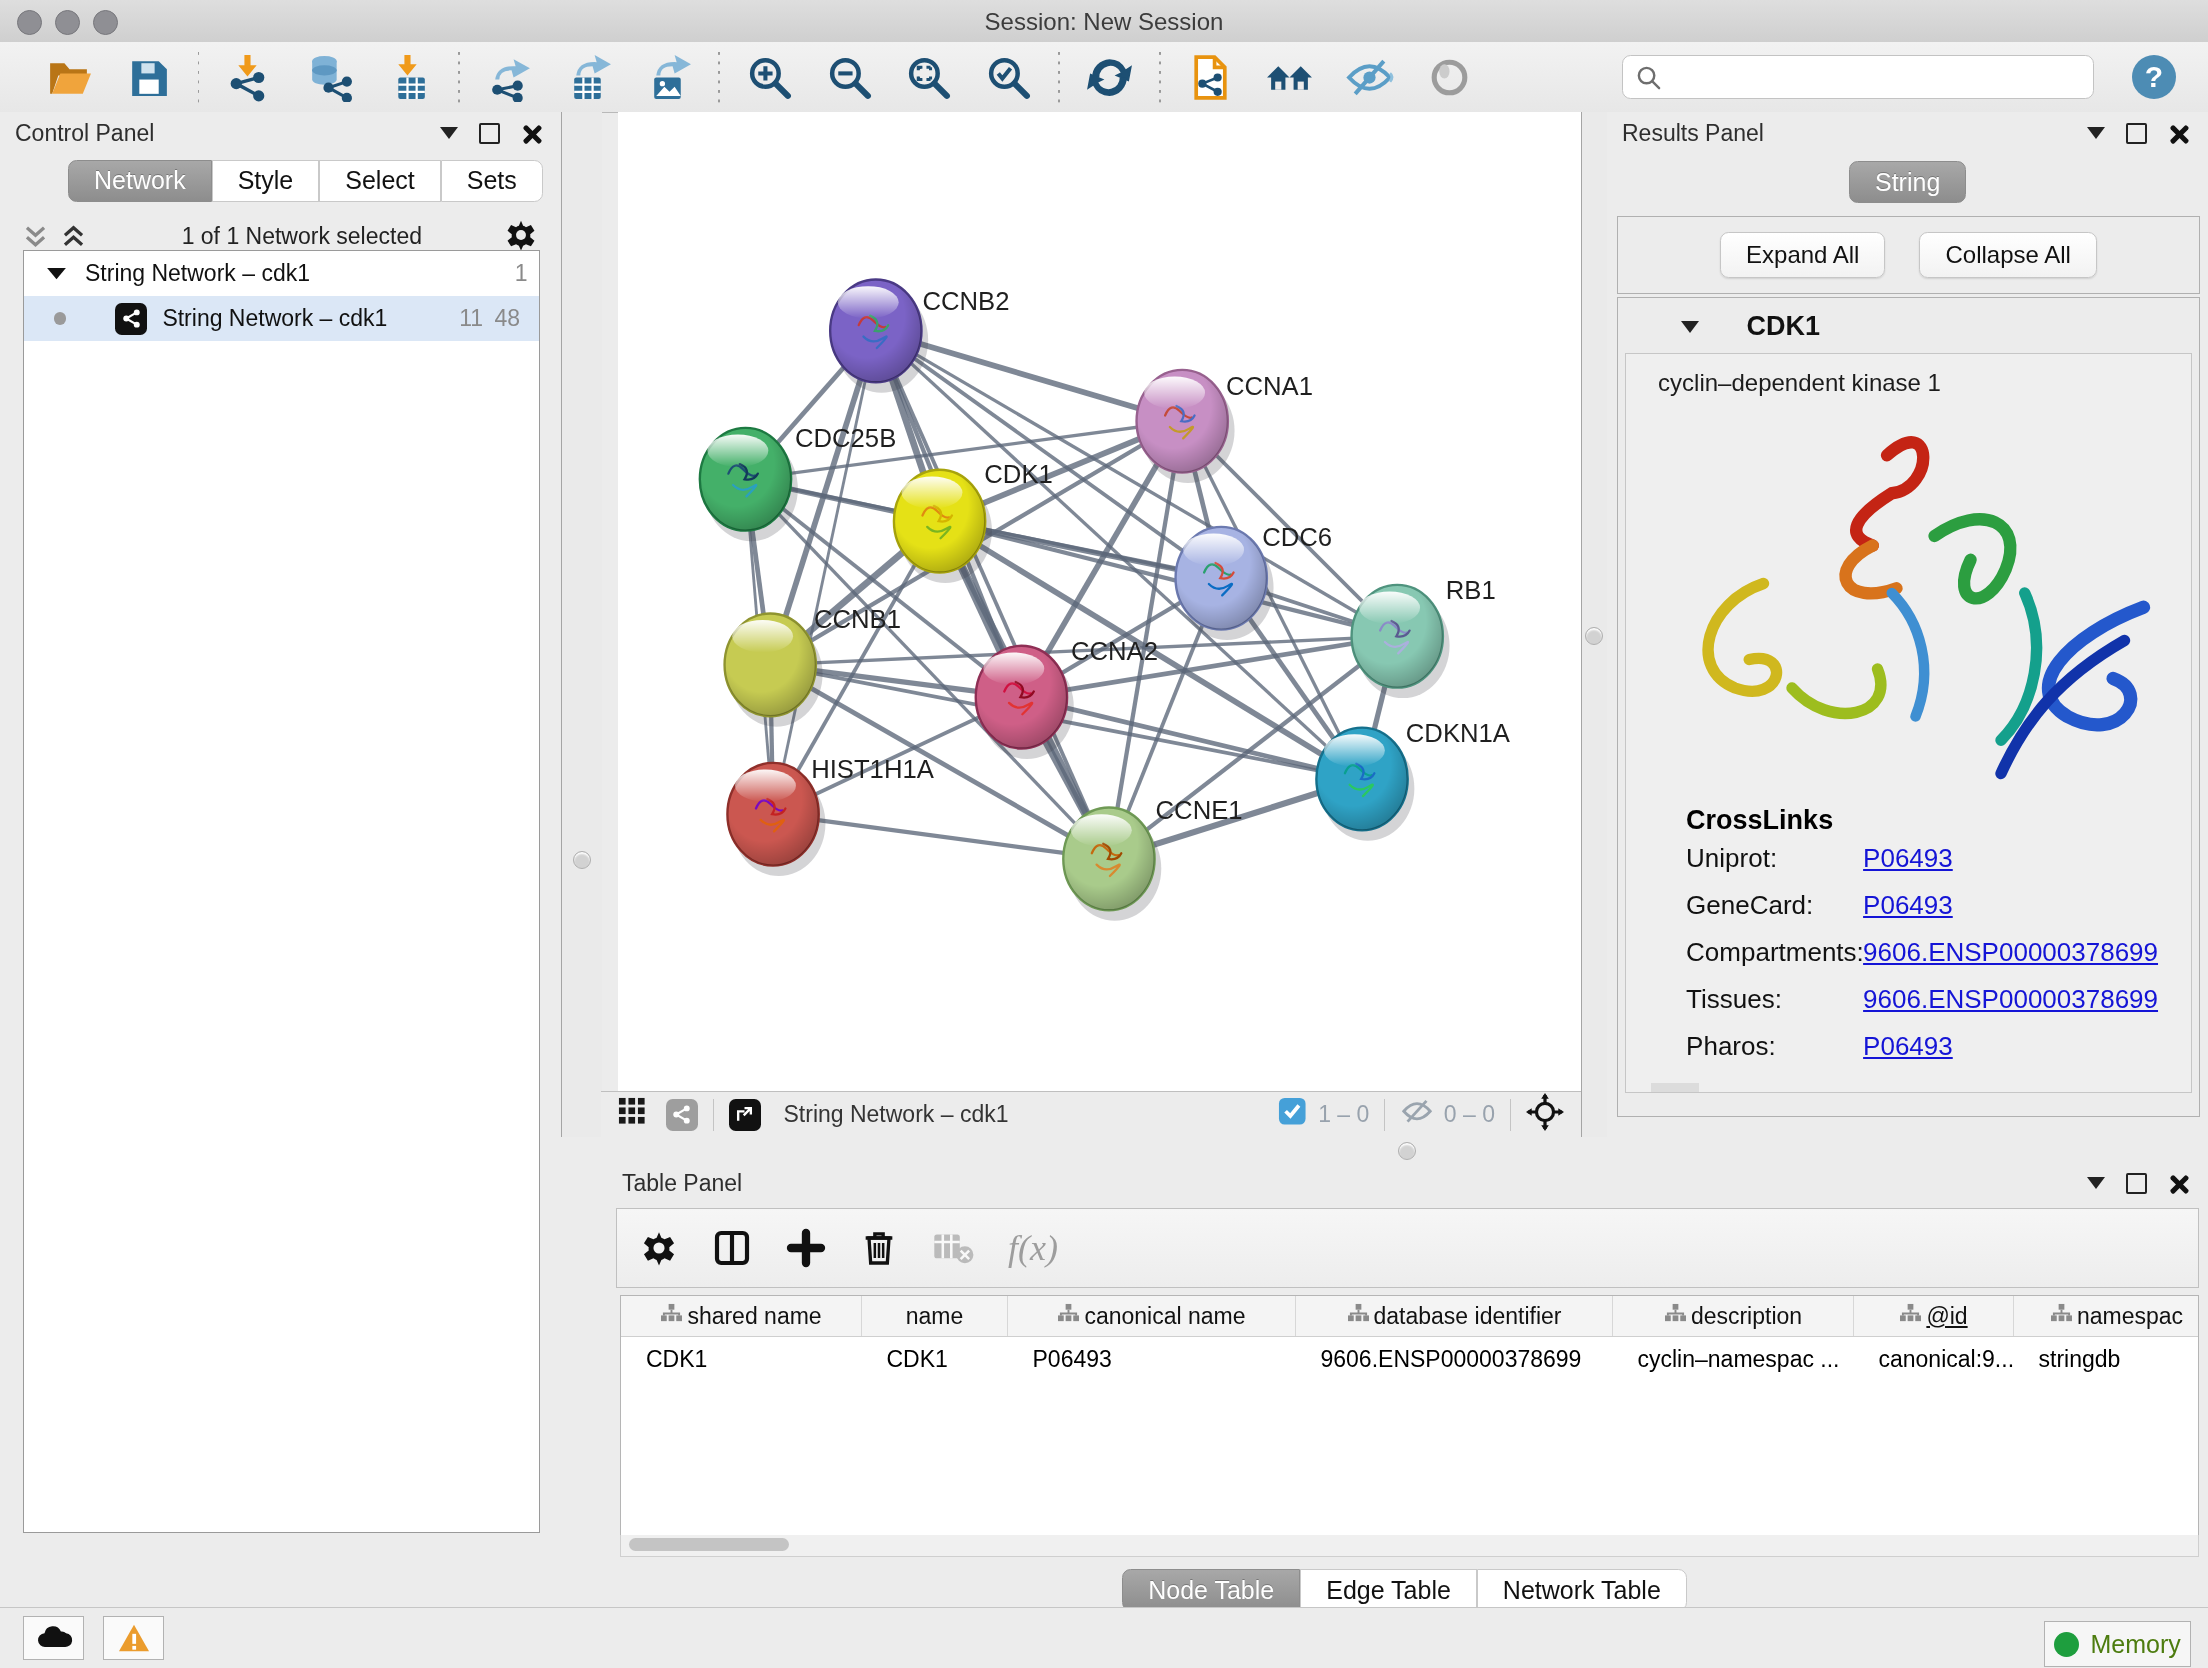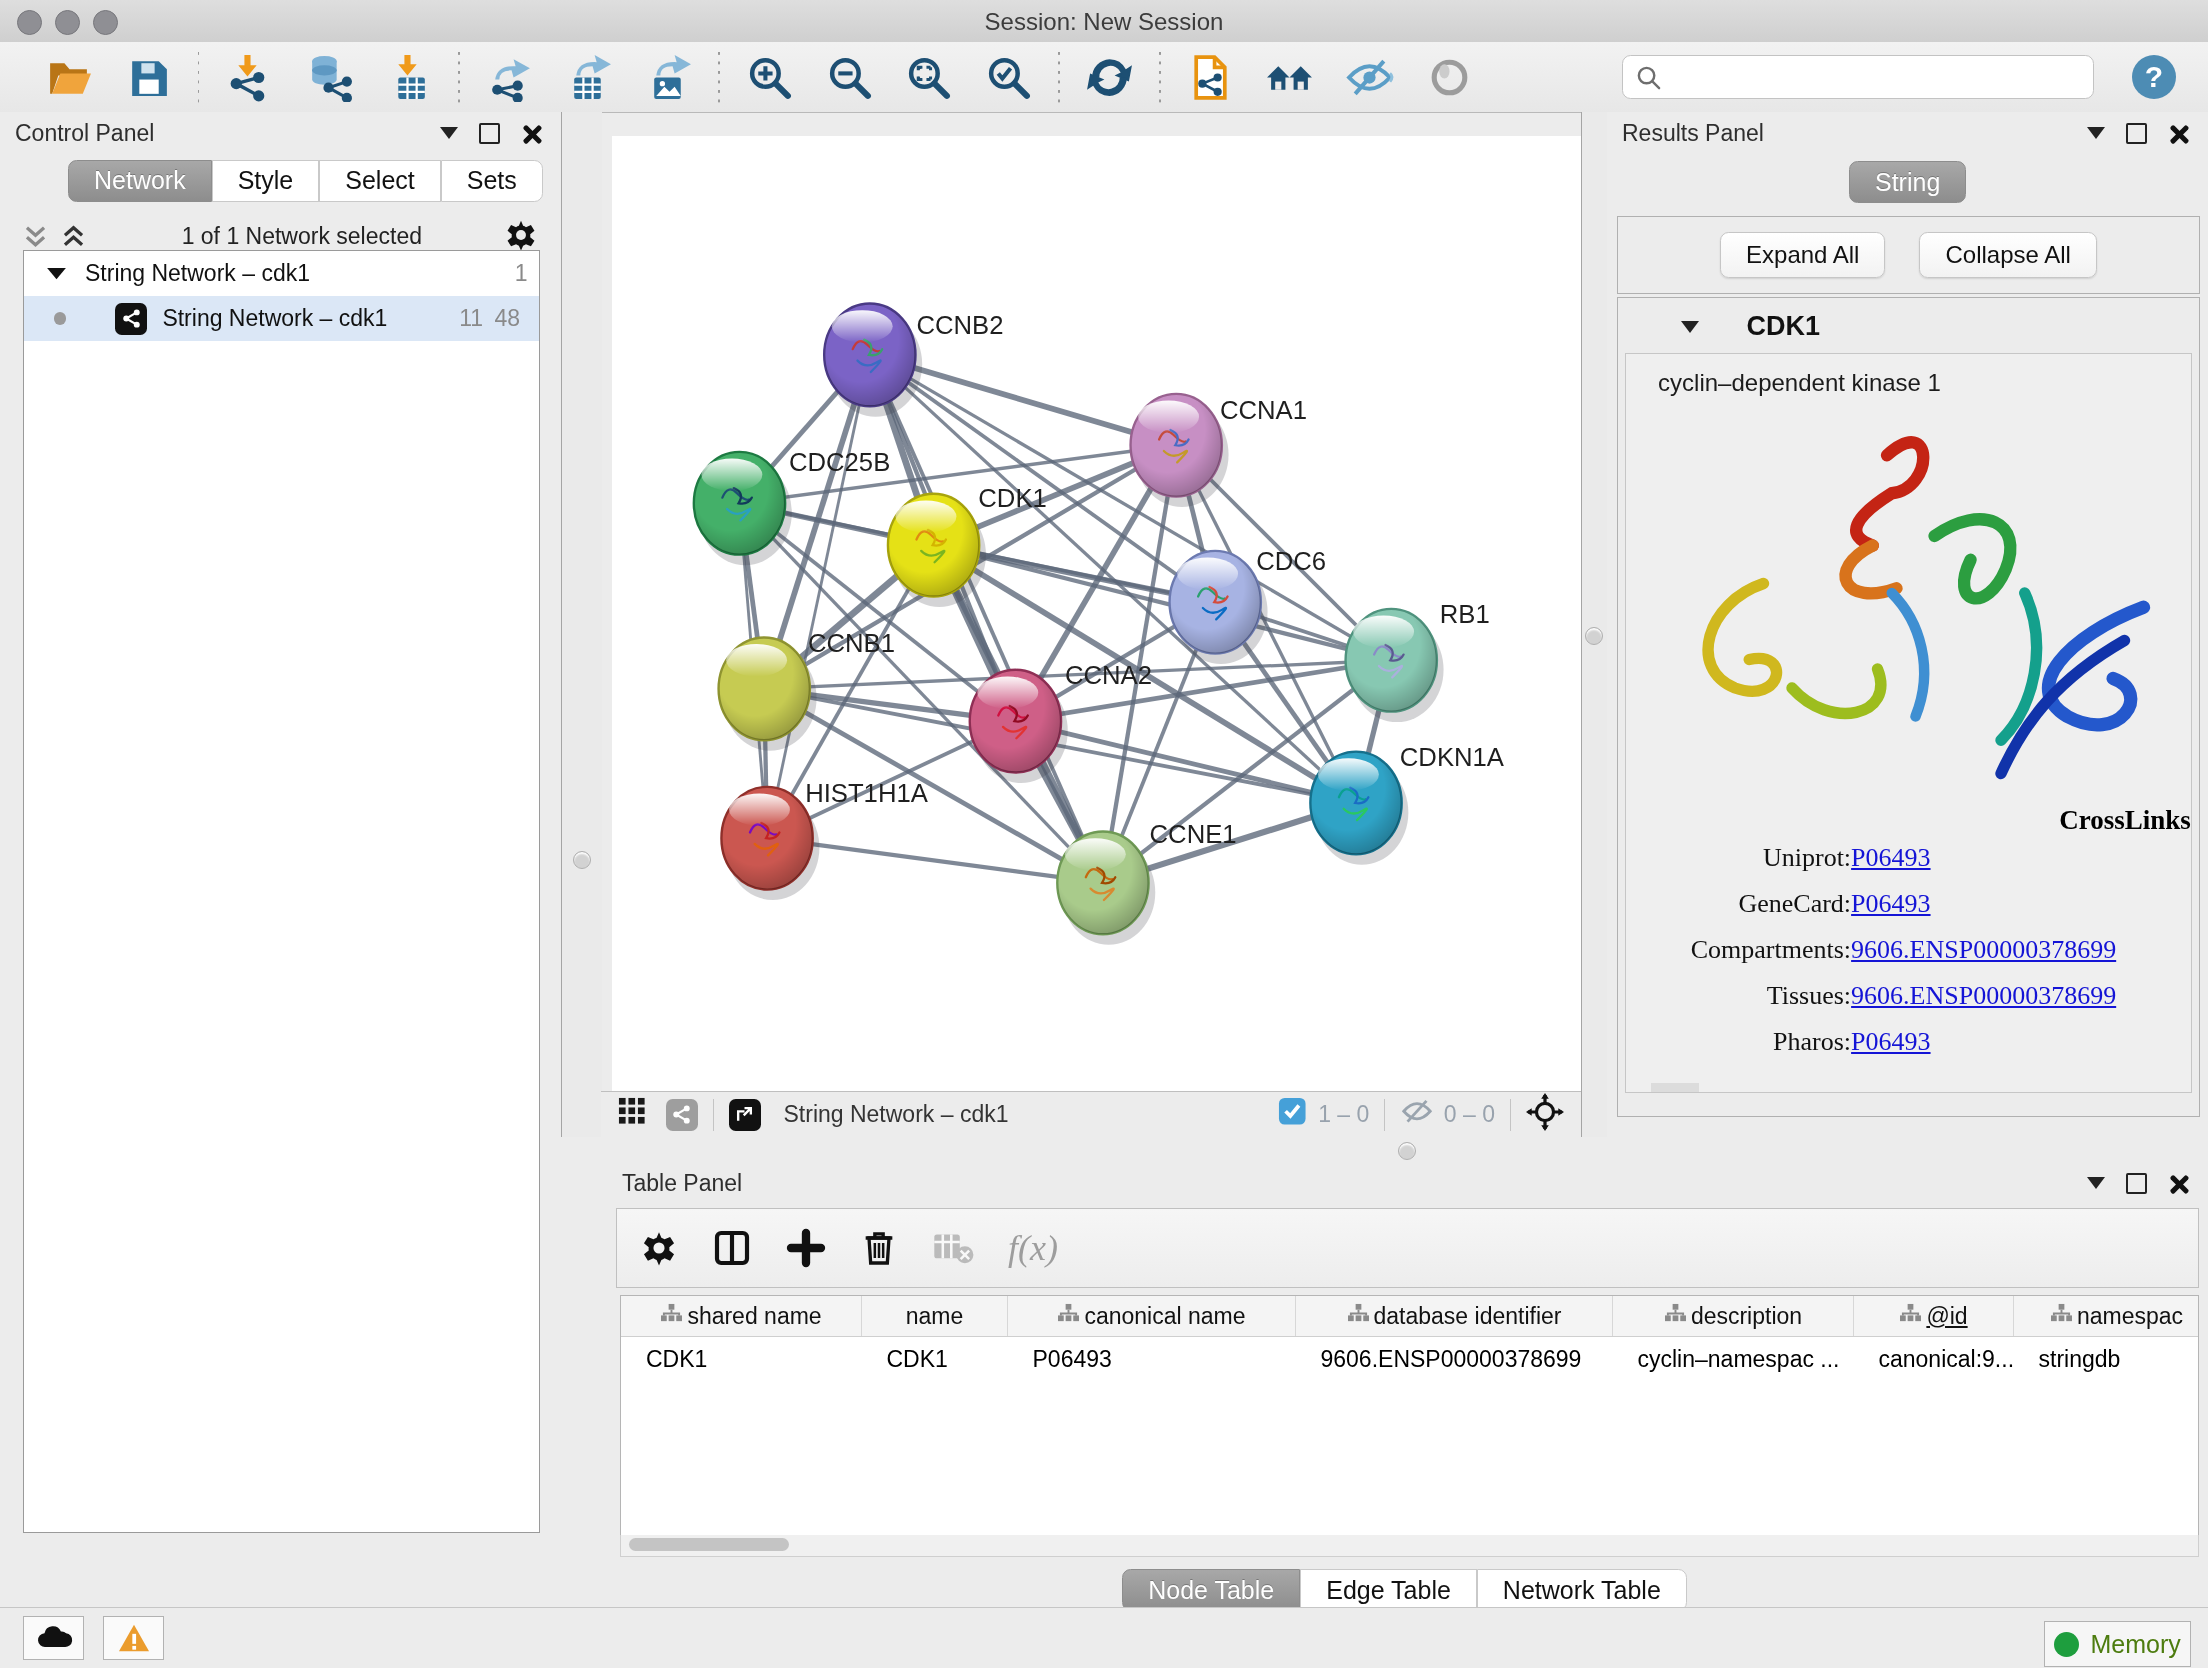--- a/index.html
+++ b/index.html
@@ -59,21 +59,21 @@
   .treebox{position:absolute;left:23px;top:138px;right:21px;bottom:74px;
     background:#fff;border:1.9px solid #9a9a9a;}
   .trow{display:flex;align-items:center;height:45px;font-size:23px;color:#111;}
   .trow .cnt{color:#8a8a8a;margin-right:11.4px;}
   .trow.sel{background:#dbe7f6;}
   .dot{width:12.4px;height:12.4px;border-radius:50%;background:#9a9a9a;}
   .shsq{width:32px;height:32px;border-radius:6.7px;background:#111;display:flex;
     align-items:center;justify-content:center;}
   
   .netpanel{position:absolute;left:601px;top:112px;width:980px;height:1025px;}
-  .canvas{position:absolute;left:11px;top:0;width:1124px;height:981px;background:#fff;margin-top:24px;}
+  .canvas{position:absolute;left:17px;top:0;width:1124px;height:981px;background:#fff;}
   .netstatus{position:absolute;left:0;bottom:0;width:100%;height:45px;
     background:#ececec;border-top:1px solid #bfbfbf;display:flex;
     align-items:center;font-size:23px;color:#343434;}
   .nsep{width:1px;height:32px;background:#c4c4c4;margin:0 15px;}
   .gray{color:#98a2ad;}
   
   .vsplit{position:absolute;top:112px;width:40px;height:1025px;background:#eaeaea;
     border-left:1.9px solid #a5a5a5;border-right:1px solid #cicfcf;}
   .handle{position:absolute;width:16px;height:16px;border-radius:50%;
     background:#d2d2d2;border:1px solid #b0b0b0;box-shadow:inset 0 1.9px 1.9px #fff;}
@@ -86,21 +86,21 @@
   .rbox{position:absolute;left:9.5px;right:7.6px;border:1.9px solid #b0b0b0;
     background:#ececec;}
   .btn{background:linear-gradient(#ffffff,#f2f2f2);border:1px solid #c6c6c6;
     border-radius:8.6px;font-size:24px;color:#111;padding:7.6px 25px;
     box-shadow:0 1px 1.9px rgba(0,0,0,.12);}
   .entryhdr{display:flex;align-items:center;gap:48px;padding:13.3px 0 9.5px 63px;}
   .entryhdr .ename{font-size:27px;font-weight:bold;color:#111;}
   .innerbox{position:absolute;left:7.6px;right:7.6px;top:55px;bottom:23px;
     border:1.9px solid #c6c6c6;background:#efefef;overflow:hidden;}
   .desc{font-size:24px;color:#1c1c1c;margin:15px 0 0 32px;}
-  .xlinks{font-family:Liberation Serif, serif;margin:0 0 0 48px;text-align:right;}
+  .xlinks{font-family:Liberation Sans, sans-serif;margin:0 0 0 60px;}
   .xlinks .xt{font-size:27px;font-weight:bold;color:#000;margin-bottom:7.6px;}
   .xrow{display:flex;font-size:26px;margin-bottom:16px;}
   .xrow .xl{width:177px;color:#111;}
   .xrow a{color:#1414d6;text-decoration:underline;}
   .mini-thumb{position:absolute;left:25px;bottom:0px;width:48px;height:8.6px;
     background:#dcdcdc;}
   
   .tablepanel{position:absolute;left:601px;top:1162px;width:1607px;height:445px;
     background:#ececec;}
   .ttoolbar{position:absolute;left:15px;right:9.5px;top:46px;height:78px;

